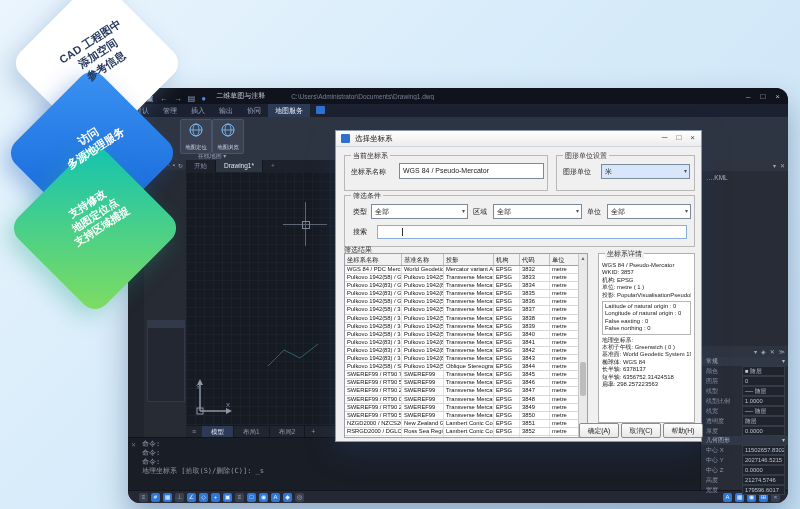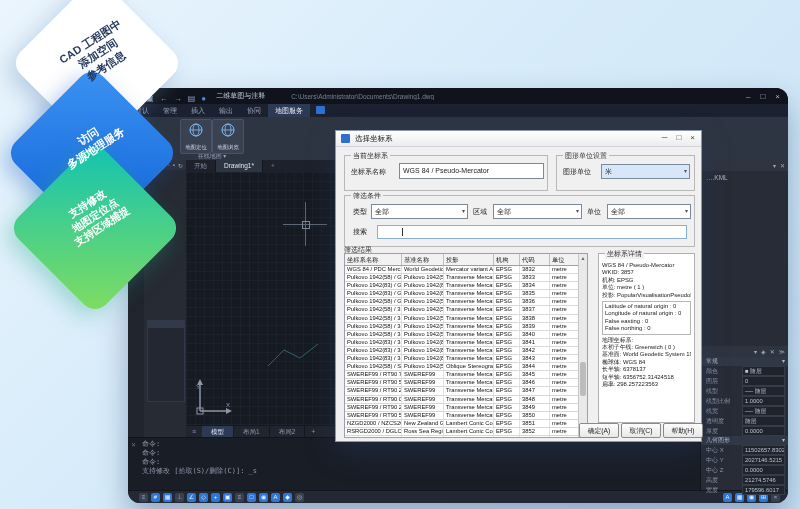--- a/index.html
+++ b/index.html
@@ -209,21 +209,21 @@
         <span class="ltab">布局2</span>
         <span class="lmenu">+</span>
       </div>
 
     <div id="command">
       <span class="close">✕</span>
       <div id="cmd-lines">
           <div class="cmdline">命令:</div>
           <div class="cmdline">命令:</div>
           <div class="cmdline">命令:</div>
-          <div class="cmdline">支持修改 [拾取(S)/删除(C)]: _s</div>
+          <div class="cmdline">地理坐标系 [拾取(S)/删除(C)]: _s</div>
         </div>
     </div>
 
     <div id="statusbar">
       <span id="status-left" style="display:flex;margin-left:8px;">
           <span class="sic">≡</span>
           <span class="sic on">#</span>
           <span class="sic on">▦</span>
           <span class="sic">⊥</span>
           <span class="sic on">∠</span>

